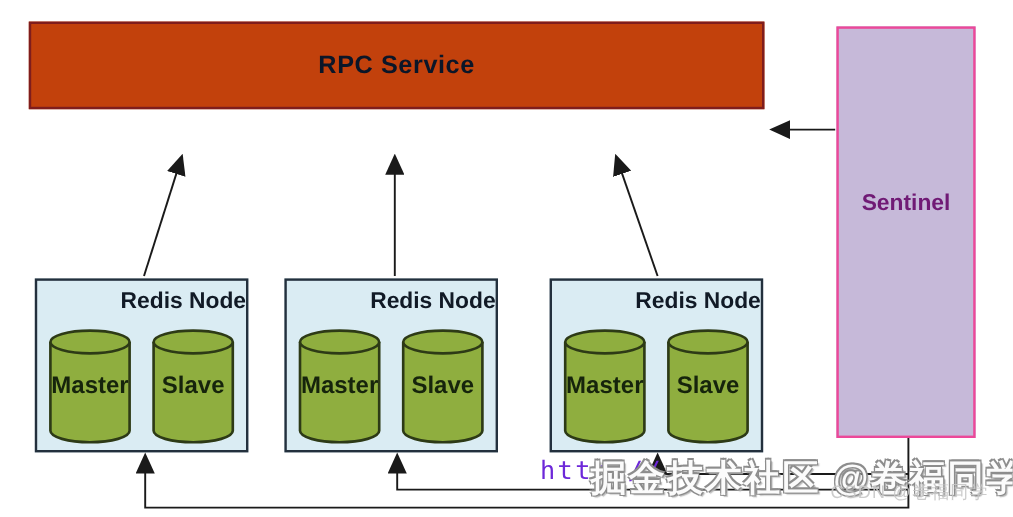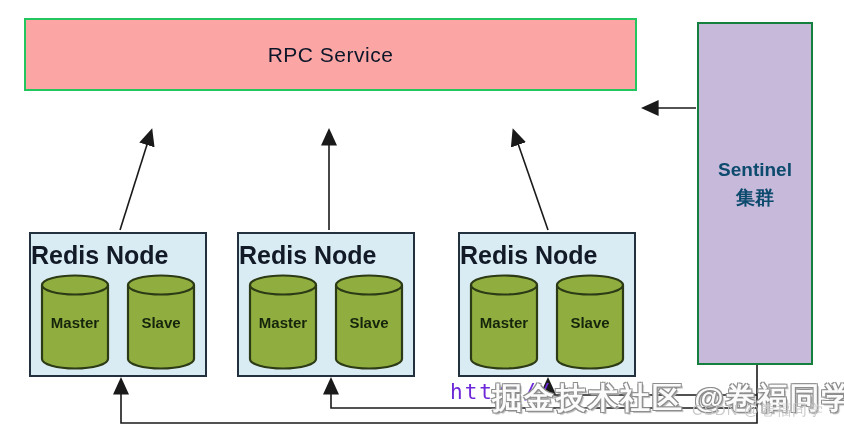--- a/index.html
+++ b/index.html
@@ -3,55 +3,55 @@
 <meta charset="utf-8">
 <style>
   html,body{margin:0;padding:0;background:#ffffff;}
   .stage{
     position:relative;width:844px;height:431px;background:#ffffff;overflow:hidden;
     font-family:"Liberation Sans","DejaVu Sans",sans-serif;color:#101722;
   }
   
   .rpc-box{
     position:absolute;left:24px;top:18px;width:609px;height:69px;
-    background:#fca5a5;border:2px solid #22c55e;
+    background:#c2410c;border:2px solid #7f1d1d;
     display:flex;align-items:center;justify-content:center;
-    font-size:21px;font-weight:400;color:#0b1628;letter-spacing:.5px;
+    font-size:21px;font-weight:700;color:#0b1628;letter-spacing:.5px;
   }
   .client-bar{
     position:absolute;left:23px;top:91px;width:611px;height:26px;
     background:#7b9fd6;border:3px dashed #44546a;
     display:flex;align-items:center;justify-content:center;
     font-size:17px;font-weight:700;color:#0c1422;letter-spacing:1px;
   }
   
   .sentinel-box{
     position:absolute;left:697px;top:22px;width:116px;height:343px;
-    background:#c6b9d9;border:2px solid #15803d;
+    background:#c6b9d9;border:2px solid #ec4899;
     text-align:center;box-sizing:border-box;padding-top:132px;
-    font-size:19px;font-weight:600;color:#0c4a6e;line-height:1.45;
+    font-size:19px;font-weight:600;color:#701a75;line-height:1.45;
   }
   
   .node{
     position:absolute;top:232px;height:145px;width:178px;
     background:#daecf3;border:2px solid #23303d;box-sizing:border-box;
   }
   .n1{left:29px}.n2{left:237px}.n3{left:458px}
   .node-title{
-    text-align:left;margin-top:7px;font-size:25px;font-weight:600;color:#111a26;
+    text-align:right;margin-top:7px;font-size:19px;font-weight:600;color:#111a26;
   }
   .cyls{
     position:absolute;left:0;right:0;top:40px;bottom:8px;
     display:flex;justify-content:center;gap:16px;
   }
   .cyl{position:relative;width:70px;height:96px;}
   .cyl-svg{position:absolute;left:0;top:0;width:70px;height:96px;}
   .cyl-label{
     position:absolute;left:0;right:0;top:50%;transform:translateY(-50%);
-    text-align:center;font-size:15px;font-weight:600;color:#16240c;
+    text-align:center;font-size:20px;font-weight:600;color:#16240c;
   }
   
   .wires{position:absolute;left:0;top:0;pointer-events:none;}
   .wires line,.wires polyline{stroke:#1a1a1a;stroke-width:1.6;fill:none;}
   
   .wm-url{
     position:absolute;left:450px;top:380px;
     font-family:"DejaVu Sans Mono","Liberation Mono",monospace;
     font-size:21px;color:#6d28d9;letter-spacing:2px;
   }
@@ -71,21 +71,20 @@
 
 <div class="stage">
 
   <div class="rpc-box">
     <span>RPC Service</span>
   </div>
 
 
   <div class="sentinel-box">
     <div>Sentinel</div>
-    <div>集群</div>
   </div>
 
   <div class="node n1">
     <div class="node-title">Redis Node</div>
     <div class="cyls">
       <div class="cyl">
         <svg class="cyl-svg" viewBox="0 0 70 96">
           <path d="M2,11 L2,85 A33,9.5 0 0 0 68,85 L68,11" fill="#8fae3f" stroke="#2d3a16" stroke-width="2.2"></path>
           <ellipse cx="35" cy="11" rx="33" ry="9.5" fill="#8fae3f" stroke="#2d3a16" stroke-width="2.2"></ellipse>
         </svg>

